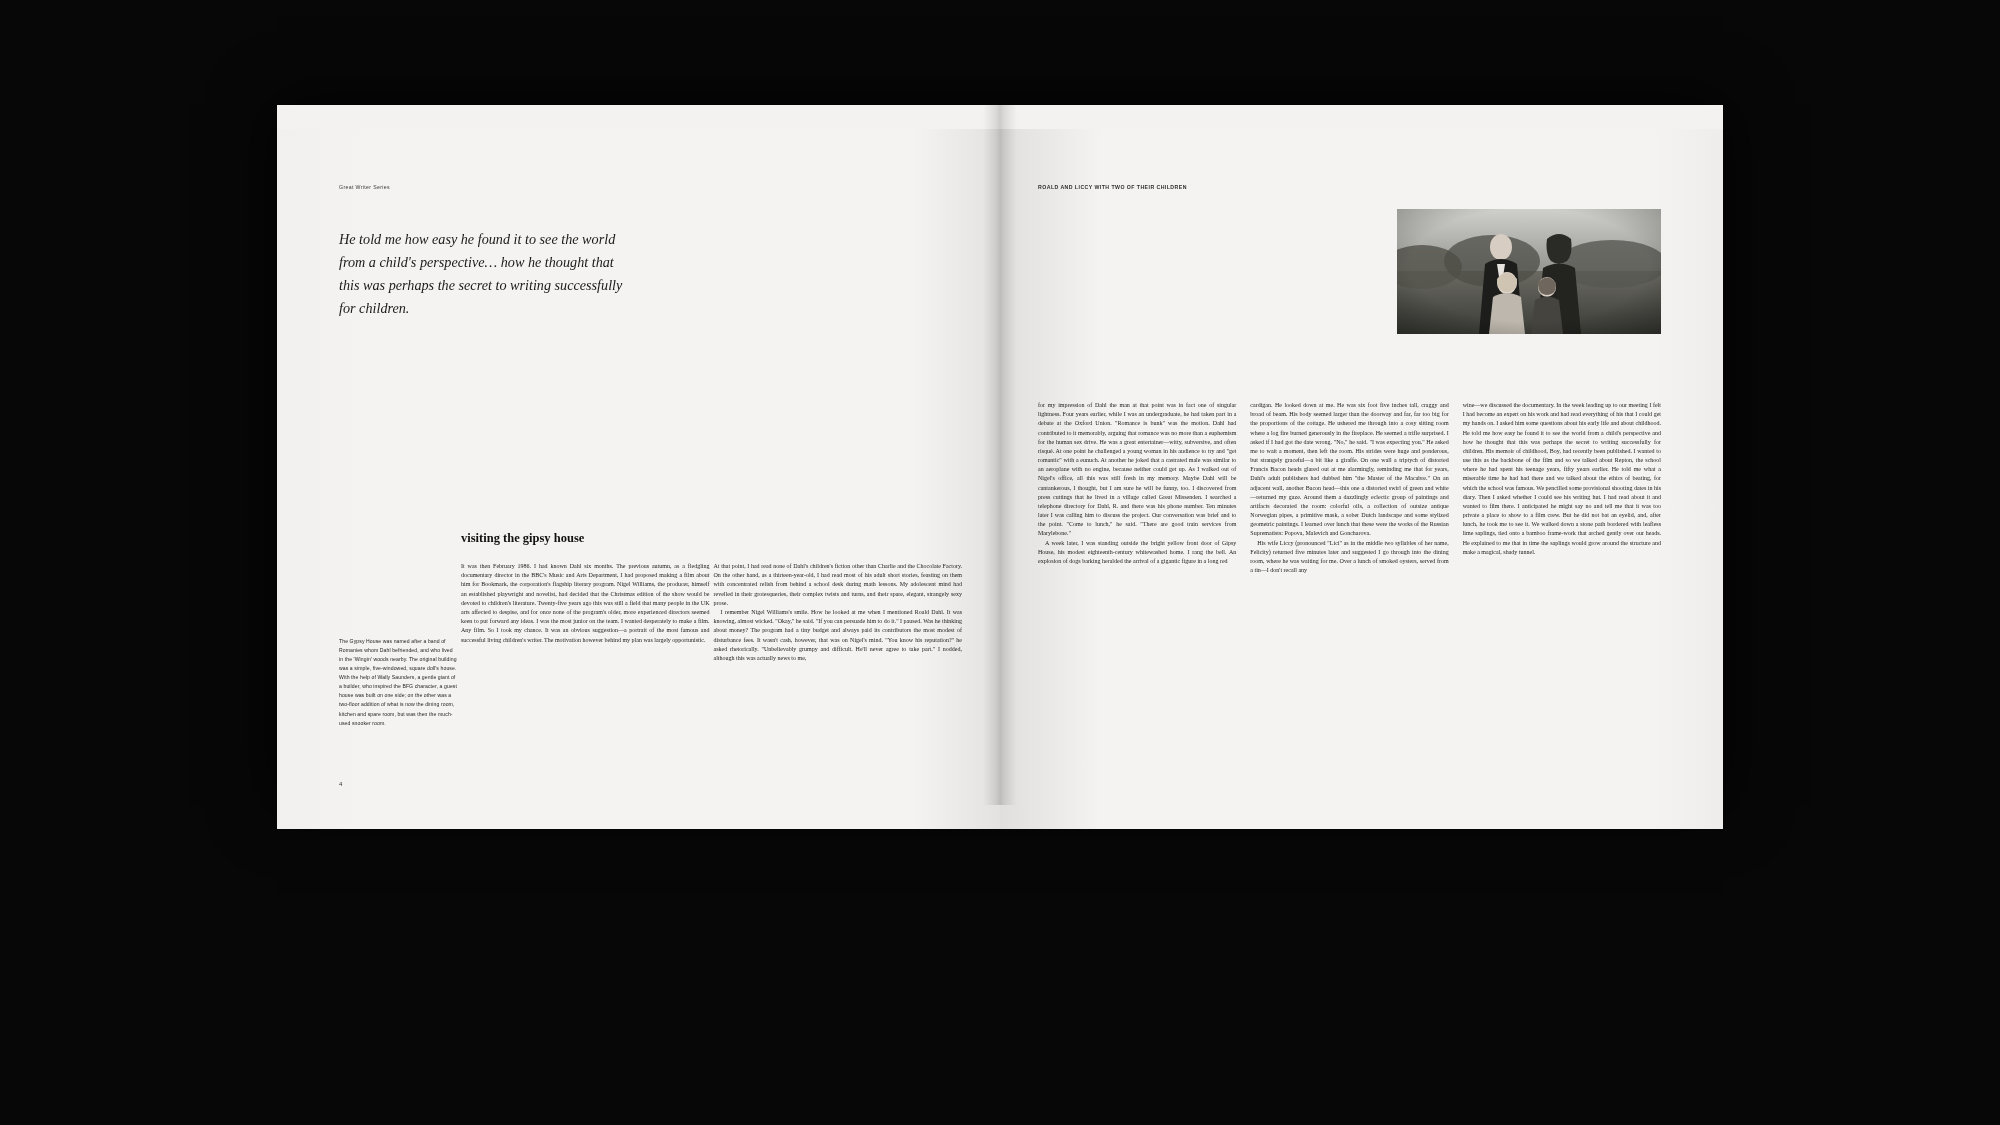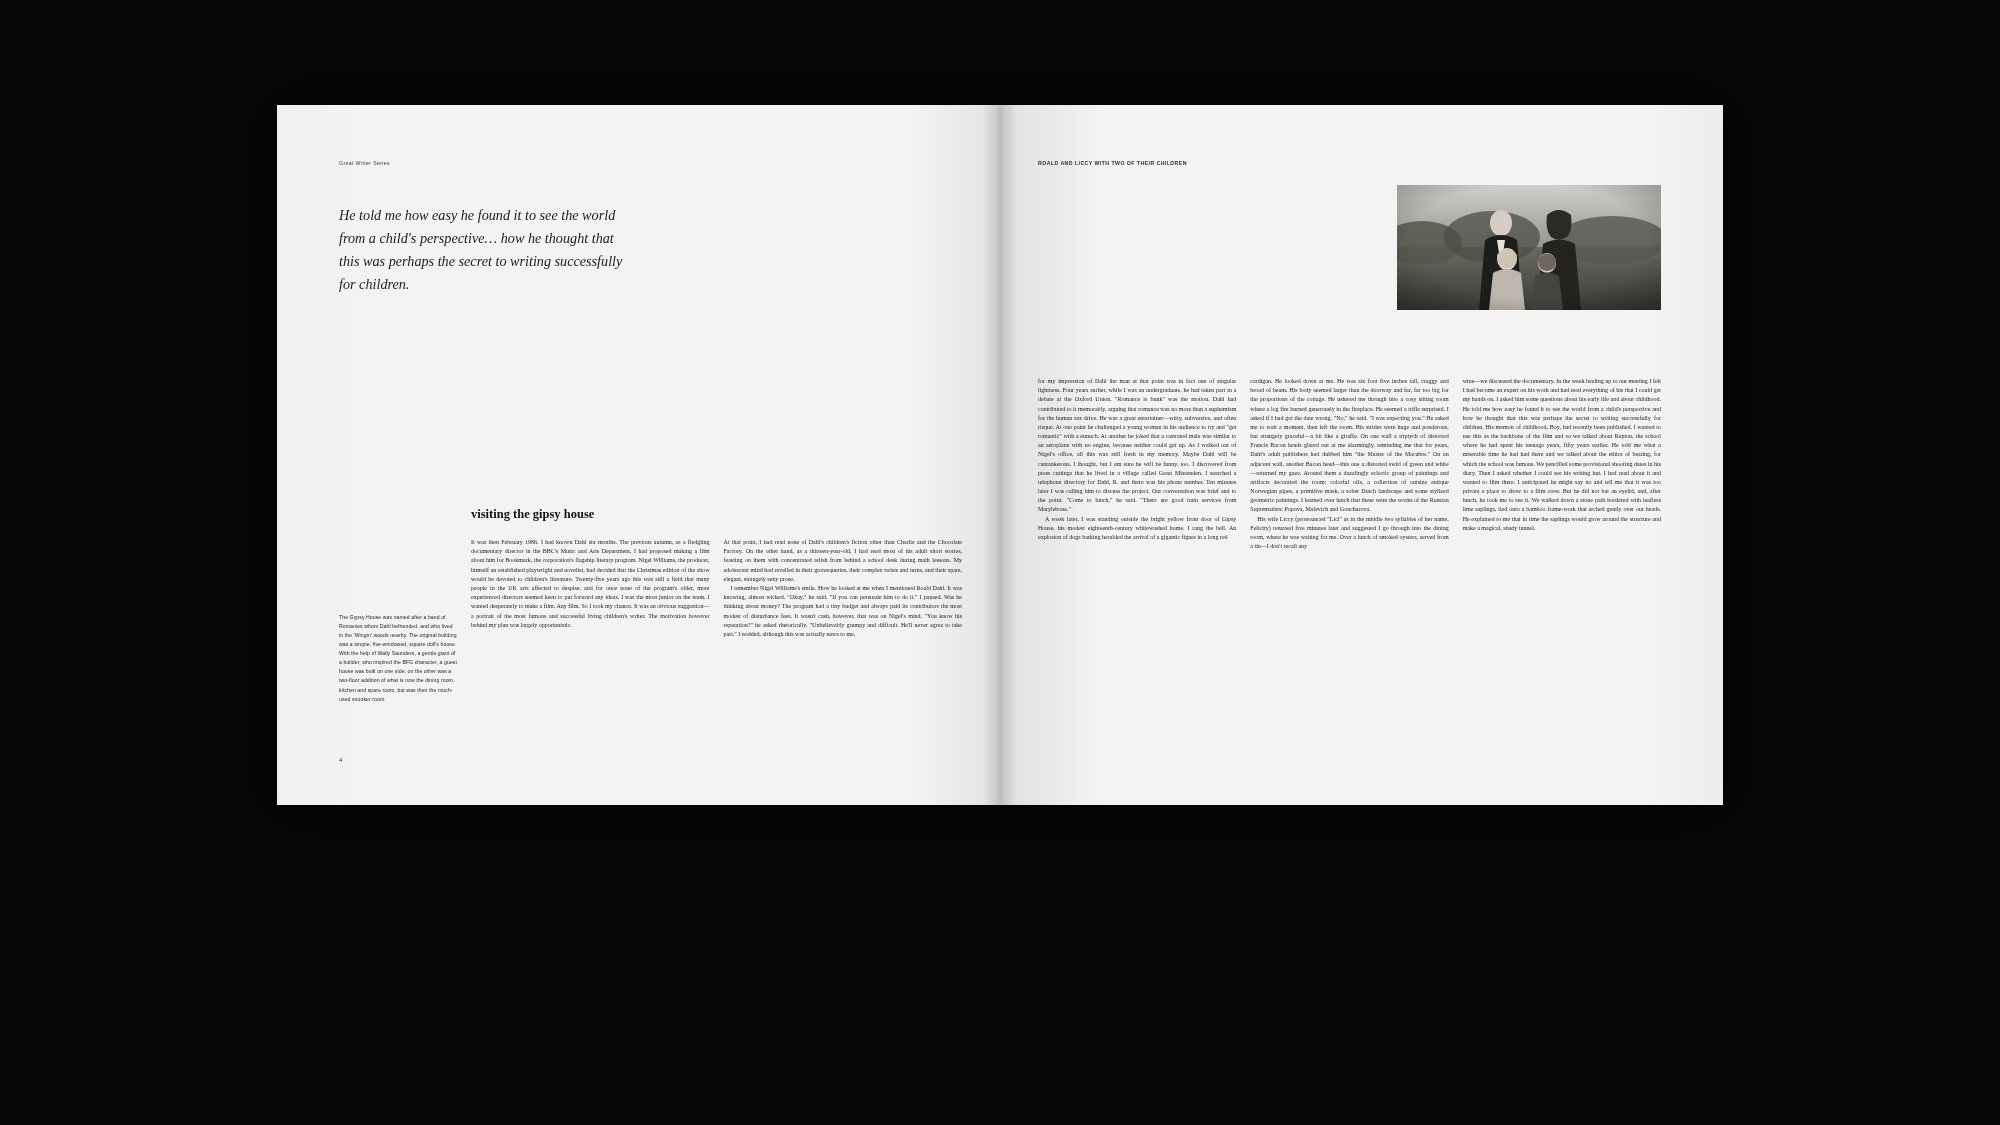--- a/index.html
+++ b/index.html
@@ -30,20 +30,21 @@
     width: 1446px;
     height: 700px;
     background: #f3f2f0;
     box-shadow: 0 0 60px rgba(0,0,0,0.85);
     display: flex;
   }
   .page {
     position: relative;
     height: 100%;
     box-sizing: border-box;
+    margin-top: 24px;
   }
   .page-left {
     width: 50%;
     background: linear-gradient(to right, #f1f0ee 0%, #f4f3f1 12%, #f4f3f1 88%, #e3e2e0 100%);
     padding: 55px 38px 40px 62px;
   }
   .page-right {
     width: 50%;
     background: linear-gradient(to left, #eeedeb 0%, #f4f3f1 10%, #f4f3f1 86%, #e0dfdd 100%);
     padding: 55px 62px 40px 38px;
@@ -87,21 +88,21 @@
   }
 
   
   .left-lower {
     position: absolute;
     left: 62px;
     right: 38px;
     top: 400px;
     bottom: 40px;
     display: flex;
-    gap: 14px;
+    gap: 4px;
   }
   .side-note-col {
     width: 118px;
     flex: 0 0 118px;
     position: relative;
   }
   .side-note {
     position: absolute;
     top: 108px;
     left: 0;

